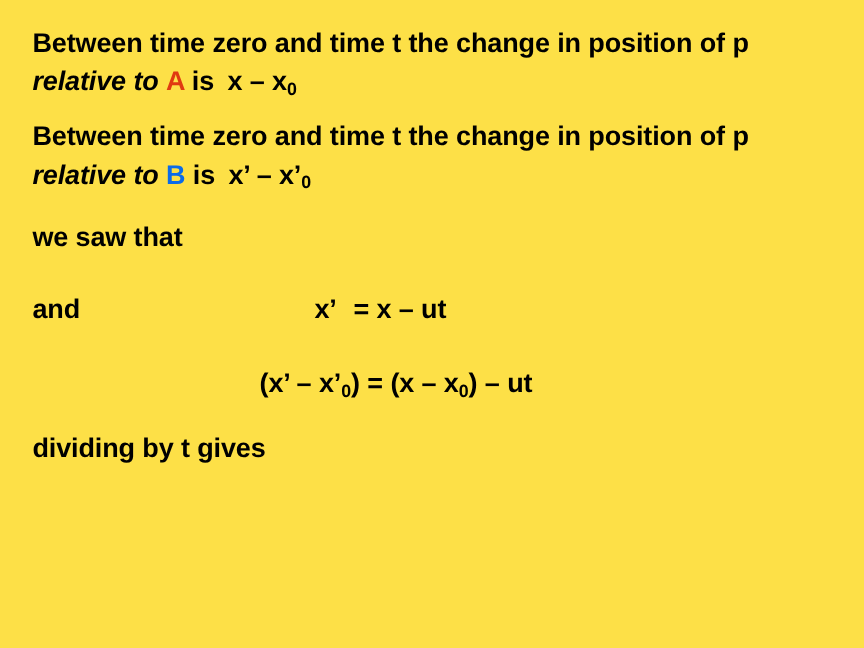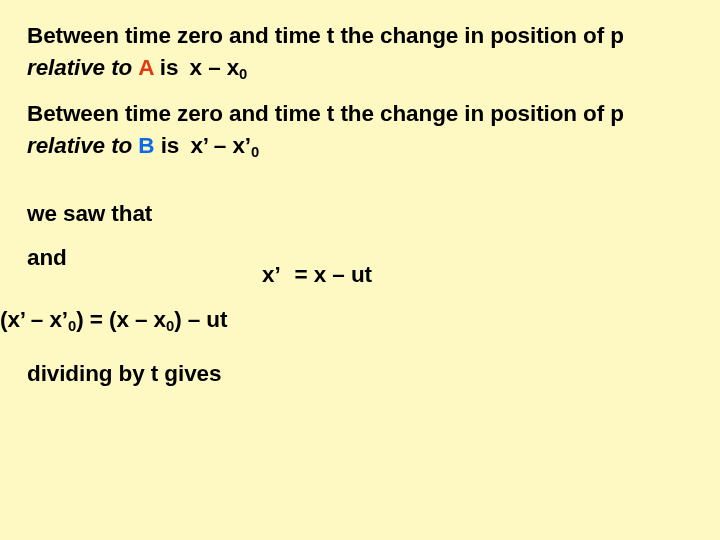--- a/index.html
+++ b/index.html
@@ -12,21 +12,21 @@
     background: #ffffff;
     font-family: "Liberation Sans", sans-serif;
     -webkit-font-smoothing: antialiased;
     overflow: hidden;
   }
 
   #slide {
     position: relative;
     width: 720px;
     height: 540px;
-    background: #fef9c3;
+    background: #fde047;
   }
 
   .block {
     position: absolute;
     color: #000000;
     font-weight: bold;
     font-size: 22.5px;
     line-height: 32px;
     letter-spacing: -0.1px;
     white-space: nowrap;
@@ -59,41 +59,41 @@
   }
 
   
   .row {
     position: absolute;
     left: 27px;
     width: 660px;
     height: 32px;
     white-space: nowrap;
   }
-  #row-saw { top: 198px; text-align: right; }
+  #row-saw { top: 182px; text-align: right; }
   #row-and { top: 242px; }
 
   .row-label {
     position: absolute;
     left: 0;
     top: 0;
   }
   .row-eq {
     position: absolute;
     left: 235px;
     top: 0;
   }
-  #row-and .row-eq { left: 235px; margin-top: 17px; }
+  #row-and .row-eq { left: 235px; }
 
   #eq-center {
     position: absolute;
     left: 0;
     top: 304px;
     width: 660px;
-    text-align: left;
+    text-align: center;
     white-space: nowrap;
   }
 
   #line-divide {
     position: absolute;
     left: 27px;
     top: 358px;
   }
 
   .sp-sm { display: inline-block; width: 5px; }

